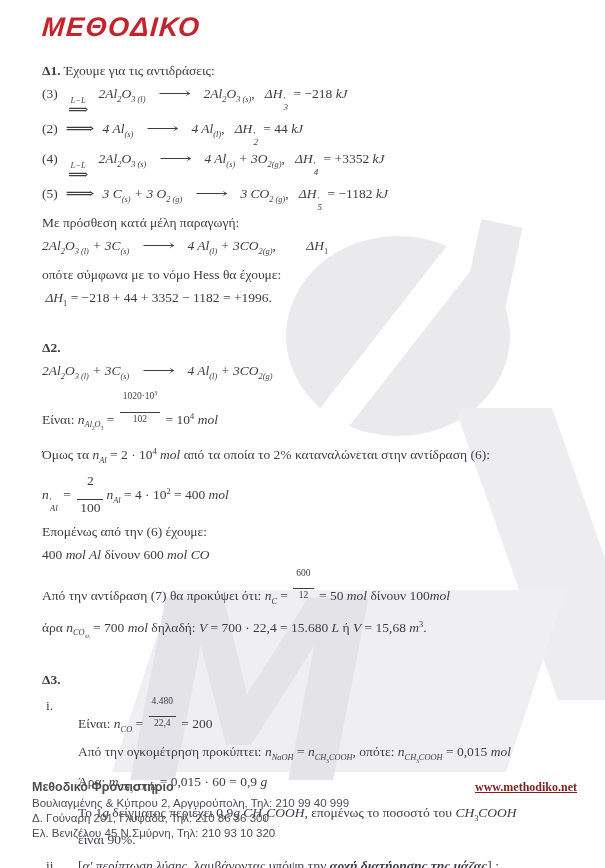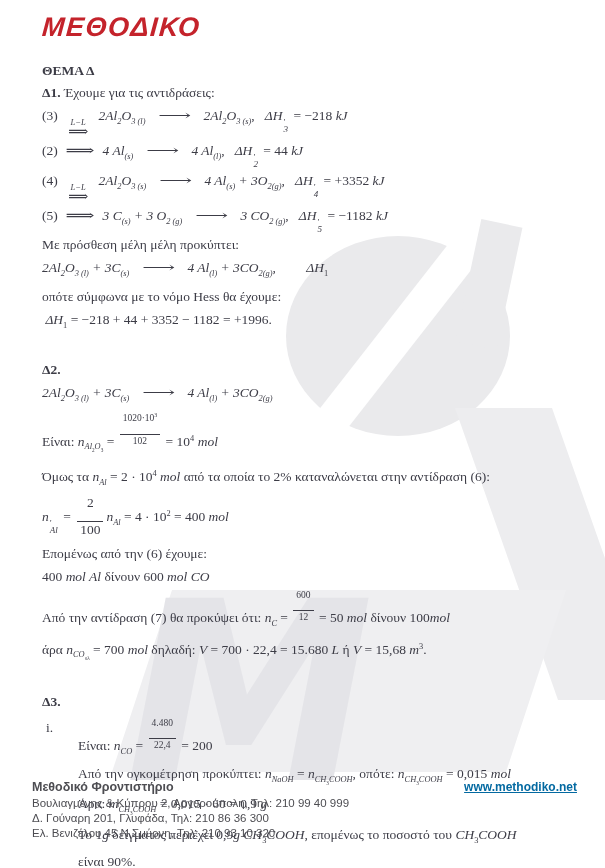--- a/index.html
+++ b/index.html
@@ -56,21 +56,20 @@
       <rect x="468" y="222" width="42" height="125" fill="#eaeaec" transform="rotate(12 489 284)"></rect>
       <polygon points="455,408 552,408 655,700 558,700" fill="#ededef"></polygon>
       <polygon points="172,590 566,590 506,772 112,772" fill="#efeff1"></polygon>
       <text x="125" y="780" font-family="DejaVu Sans, sans-serif" font-weight="bold" font-style="italic" font-size="250" fill="#e4e4e8">Μ</text>
     </g>
   </svg>
 
   <div class="content">
     <div class="logo" style="color: rgb(196, 35, 43);">ΜΕΘΟΔΙΚΟ</div>
     <div class="doc">
-        <div class="line h1"><span>ΘΕΜΑ Δ</span></div>
         <div class="line "><span><b>Δ1.</b> Έχουμε για τις αντιδράσεις:</span></div>
         <div class="line eq"><span>(3) <span class="dar">
               <span class="darl">L−L</span>
               <span class="darg">⟹</span>
             </span> <i>2Al<sub>2</sub>O<sub>3 (l)</sub></i> <span class="lar">⟶</span> <i>2Al<sub>2</sub>O<sub>3 (s)</sub></i>,&nbsp;&nbsp; <i>ΔH</i><span class="ps">
               <span class="pst">′</span>
               <span class="psb">3</span>
             </span> = −218 <i>kJ</i></span></div>
         <div class="line eq"><span>(2) <span class="darg xl">⟹</span> <i>4 Al<sub>(s)</sub></i> <span class="lar">⟶</span> <i>4 Al<sub>(l)</sub></i>,&nbsp;&nbsp; <i>ΔH</i><span class="ps">
               <span class="pst">′</span>
@@ -80,21 +79,21 @@
               <span class="darl">L−L</span>
               <span class="darg">⟹</span>
             </span> <i>2Al<sub>2</sub>O<sub>3 (s)</sub></i> <span class="lar">⟶</span> <i>4 Al<sub>(s)</sub> + 3O<sub>2(g)</sub></i>,&nbsp;&nbsp; <i>ΔH</i><span class="ps">
               <span class="pst">′</span>
               <span class="psb">4</span>
             </span> = +3352 <i>kJ</i></span></div>
         <div class="line eq"><span>(5) <span class="darg xl">⟹</span> <i>3 C<sub>(s)</sub> + 3 O<sub>2 (g)</sub></i> <span class="lar">⟶</span> <i>3 CO<sub>2 (g)</sub></i>,&nbsp;&nbsp; <i>ΔH</i><span class="ps">
               <span class="pst">′</span>
               <span class="psb">5</span>
             </span> = −1182 <i>kJ</i></span></div>
-        <div class="line "><span>Με πρόσθεση μέλη μέλη προκύπτει:</span></div>
+        <div class="line "><span>Με πρόσθεση κατά μέλη παραγωγή:</span></div>
         <div class="line eq"><span><i>2Al<sub>2</sub>O<sub>3 (l)</sub> + 3C<sub>(s)</sub></i> <span class="lar">⟶</span> <i>4 Al<sub>(l)</sub> + 3CO<sub>2(g)</sub></i>,  &nbsp;<i>ΔH</i><sub>1</sub></span></div>
         <div class="line "><span>οπότε σύμφωνα με το νόμο Hess θα έχουμε:</span></div>
         <div class="line eq"><span>&nbsp;<i>ΔH</i><sub>1</sub> = −218 + 44 + 3352 − 1182 = +1996.</span></div>
         <div class="line h2"><span>Δ2.</span></div>
         <div class="line eq"><span><i>2Al<sub>2</sub>O<sub>3 (l)</sub> + 3C<sub>(s)</sub></i> <span class="lar">⟶</span> <i>4 Al<sub>(l)</sub> + 3CO<sub>2(g)</sub></i></span></div>
         <div class="line eq"><span>Είναι: <i>n</i><sub><i>Al</i><sub>2</sub><i>O</i><sub>3</sub></sub> = <span class="fr sm"><span class="fn">1020·10<sup>3</sup></span><span class="fd">102</span></span> = 10<sup>4</sup> <i>mol</i></span></div>
         <div class="line "><span>Όμως τα <i>n<sub>Al</sub></i> = 2 · 10<sup>4</sup> <i>mol</i> από τα οποία το 2% καταναλώνεται στην αντίδραση (6):</span></div>
         <div class="line eq tall"><span><i>n</i><span class="ps">
               <span class="pst">′</span>
               <span class="psb">Al</span>
@@ -111,16 +110,16 @@
         <div class="line li-cont"><span>είναι 90%.</span></div>
         <div class="line li"><span class="li-m">ii.</span><span>[<span class="u"><i>αʹ περίπτωση λύσης</i></span>, λαμβάνοντας υπόψη την <b><i>αρχή διατήρησης της μάζας</i></b>] :</span></div>
       </div>
   </div>
 
   <div class="footer">
     <div class="f-name">Μεθοδικό Φροντιστήριο</div>
     <div class="f-line">Βουλιαγμένης &amp; Κύπρου 2, Αργυρούπολη, Τηλ: 210 99 40 999</div>
     <div class="f-line">Δ. Γούναρη 201, Γλυφάδα, Τηλ: 210 86 36 300</div>
     <div class="f-line">Ελ. Βενιζέλου 45 Ν.Σμύρνη, Τηλ: 210 93 10 320</div>
-    <span class="f-link" style="color: #0369a1;">www.methodiko.net</span>
+    <span class="f-link" style="color: #7f1d1d; font-family: Liberation Serif, serif;">www.methodiko.net</span>
   </div>
 
 </div>
 
 </body></html>

